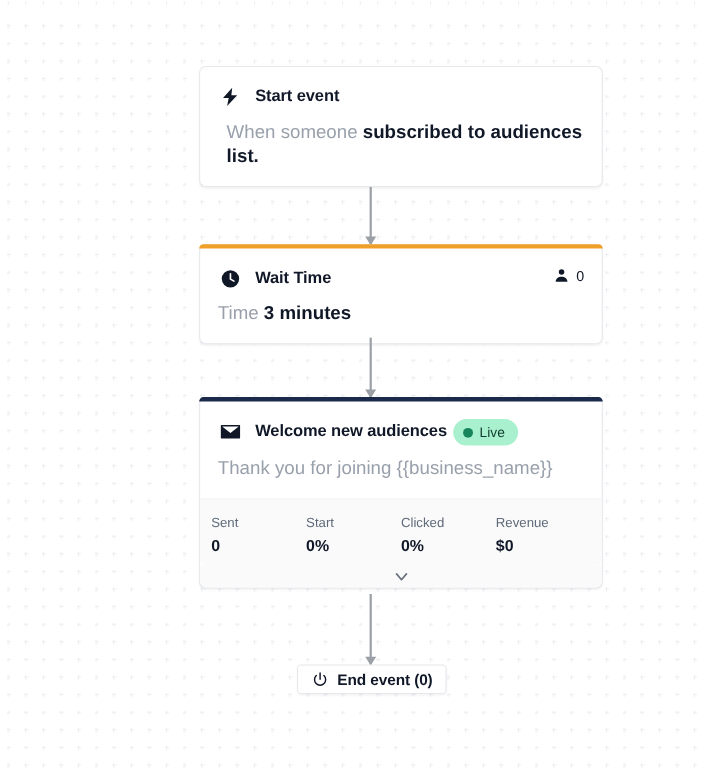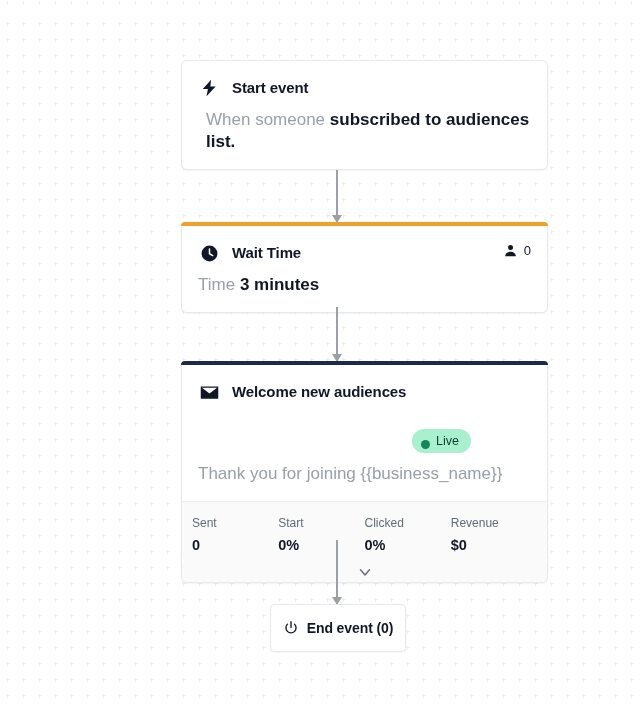--- a/index.html
+++ b/index.html
@@ -134,30 +134,29 @@
     font-size: 13px;
     font-weight: 500;
     color: #101828;
     padding-top: 1px;
   }
   .audience svg { display: block; }
 
   
   .badge-live {
     display: inline-flex;
-    align-items: flex-end;
+    align-items: center;
     gap: 6px;
     background: #a9f0cf;
     color: #0f3d2e;
     border-radius: 999px;
     padding: 4px 12px 4px 9px;
     font-size: 12.5px;
     font-weight: 500;
     line-height: 16px;
-    margin-top: 48px;
   }
   .badge-dot {
     width: 9px;
     height: 9px;
     border-radius: 50%;
     background: #16855c;
   }
 
   
   .stats {
@@ -193,21 +192,21 @@
     cursor: pointer;
   }
   .expand svg { display: block; }
 
   
   .end-node {
     position: absolute;
     left: 270px;
     top: 604px;
     width: 136px;
-    height: 48px;
+    height: 27px;
     background: #ffffff;
     border: 1px solid #e6e8eb;
     border-radius: 4px;
     display: flex;
     align-items: center;
     justify-content: center;
     gap: 8px;
     box-shadow: 0 1px 2px rgba(16,24,40,0.04);
   }
   .end-label {

